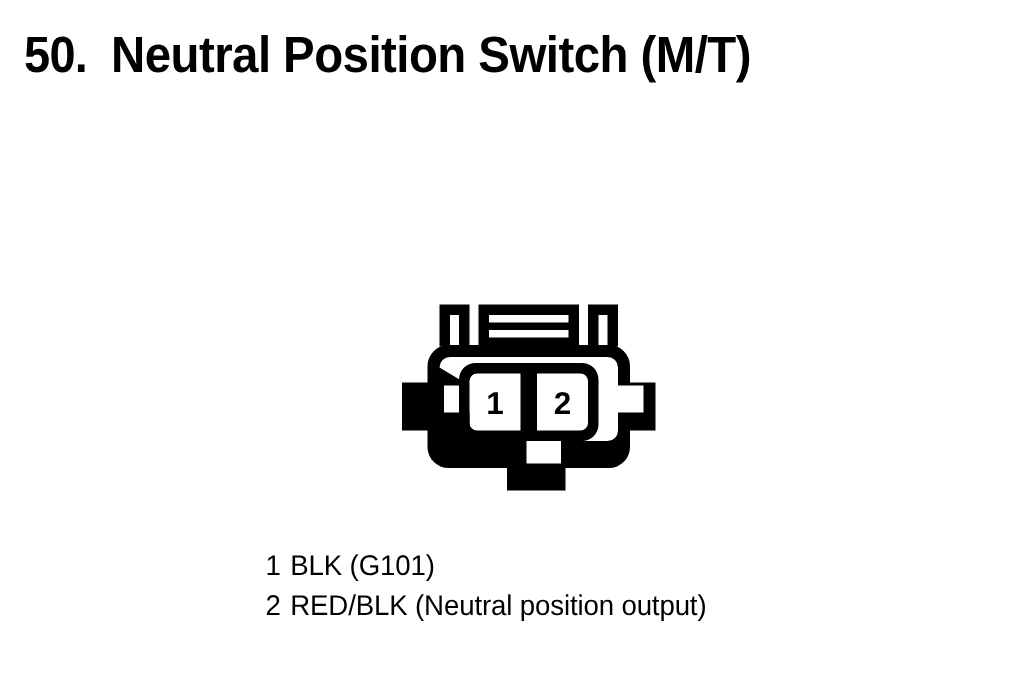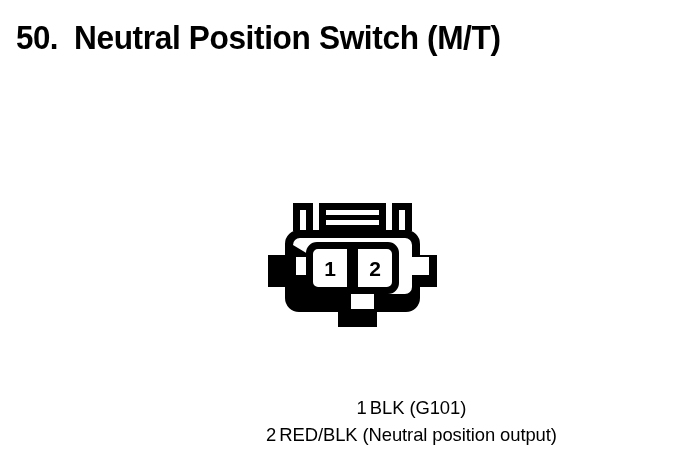--- a/index.html
+++ b/index.html
@@ -87,23 +87,22 @@
     font-family: "Liberation Sans", sans-serif;
     font-size: 21px;
     font-weight: bold;
     fill: #000000;
   }
 
   
   .legend {
     position: absolute;
     left: 177px;
-    top: 394px;
+    top: 364px;
     width: 480px;
-    text-align: center;
   }
   .legend-line {
     font-size: 19px;
     line-height: 27px;
     white-space: nowrap;
     letter-spacing: -0.1px;
     transform: scaleX(0.97);
     transform-origin: left center;
   }
   .legend-idx {

